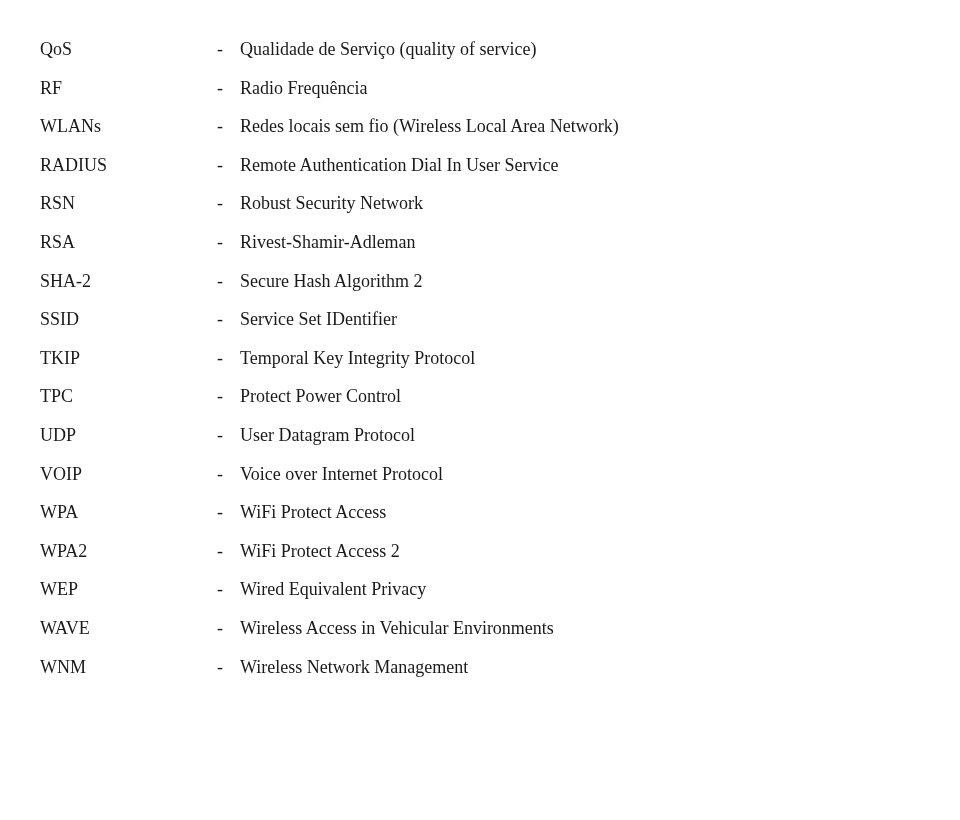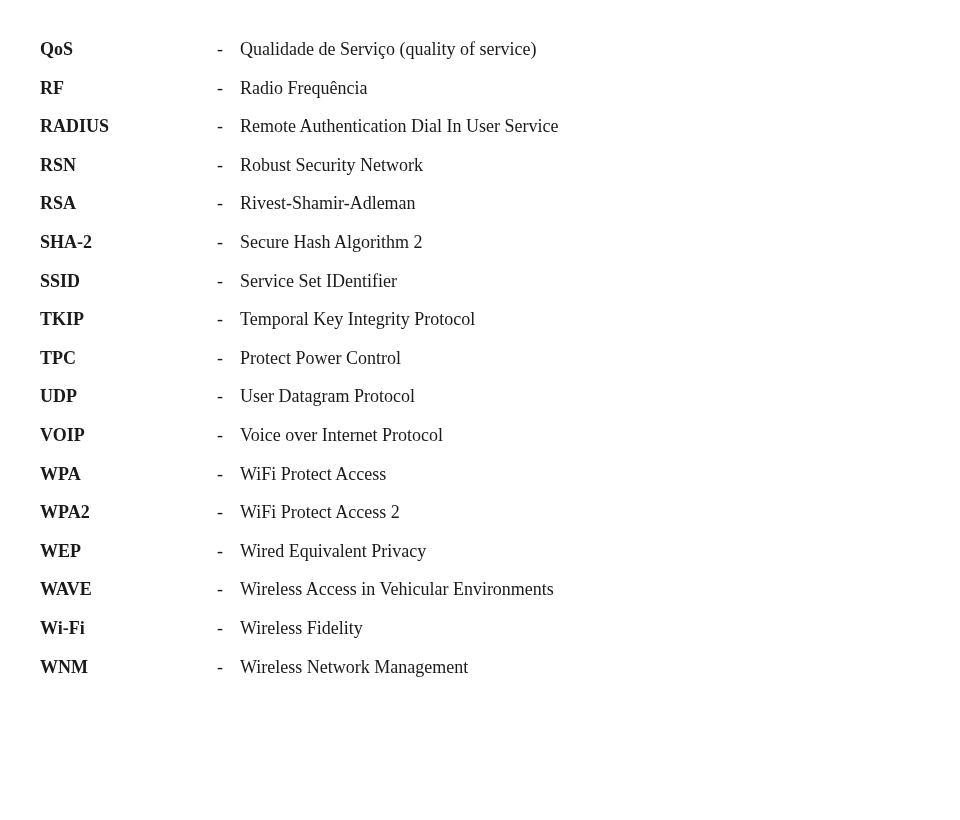--- a/index.html
+++ b/index.html
@@ -20,21 +20,21 @@
       width: 100%;
       border-collapse: collapse;
     }
     .glossary-table tr {
       line-height: 1.7;
     }
     .col-abbr {
       width: 160px;
       vertical-align: top;
       padding: 4px 0;
-      font-weight: bold;
+      font-weight: normal;
       white-space: nowrap;
     }
     .col-dash {
       width: 40px;
       text-align: center;
       vertical-align: top;
       padding: 4px 0;
     }
     .col-definition {
       vertical-align: top;
@@ -48,20 +48,25 @@
   <tbody id="glossary-body">
   <tr>
         <td class="col-abbr">QoS</td>
         <td class="col-dash">-</td>
         <td class="col-definition">Qualidade de Serviço (quality of service)</td>
       </tr>
       <tr>
         <td class="col-abbr">RF</td>
         <td class="col-dash">-</td>
         <td class="col-definition">Radio Frequência</td>
+      </tr>
+      <tr>
+        <td class="col-abbr">WLANs</td>
+        <td class="col-dash">-</td>
+        <td class="col-definition">Redes locais sem fio (Wireless Local Area Network)</td>
       </tr>
       <tr>
         <td class="col-abbr">RADIUS</td>
         <td class="col-dash">-</td>
         <td class="col-definition">Remote Authentication Dial In User Service</td>
       </tr>
       <tr>
         <td class="col-abbr">RSN</td>
         <td class="col-dash">-</td>
         <td class="col-definition">Robust Security Network</td>
@@ -115,23 +120,18 @@
         <td class="col-abbr">WEP</td>
         <td class="col-dash">-</td>
         <td class="col-definition">Wired Equivalent Privacy</td>
       </tr>
       <tr>
         <td class="col-abbr">WAVE</td>
         <td class="col-dash">-</td>
         <td class="col-definition">Wireless Access in Vehicular Environments</td>
       </tr>
       <tr>
-        <td class="col-abbr">Wi-Fi</td>
-        <td class="col-dash">-</td>
-        <td class="col-definition">Wireless Fidelity</td>
-      </tr>
-      <tr>
         <td class="col-abbr">WNM</td>
         <td class="col-dash">-</td>
         <td class="col-definition">Wireless Network Management</td>
       </tr>
     </tbody>
 </table>
 
 </body></html>

